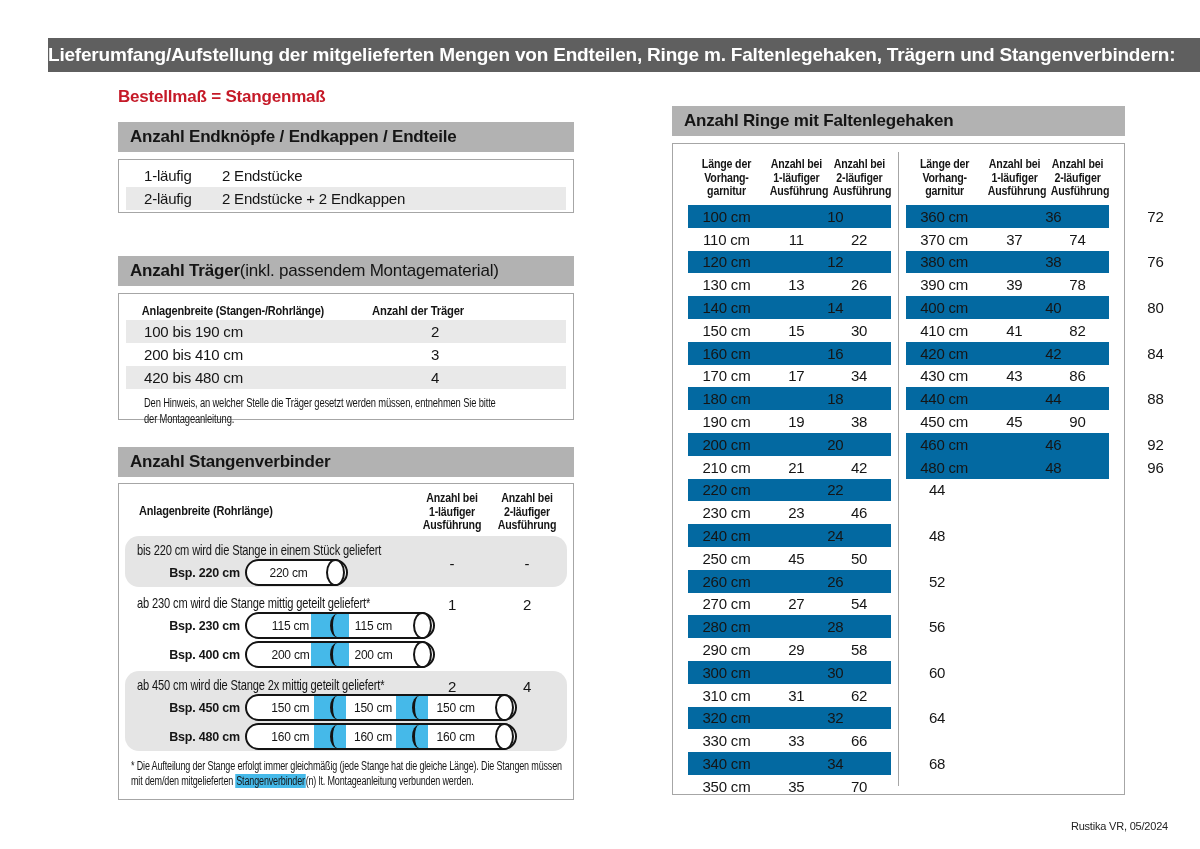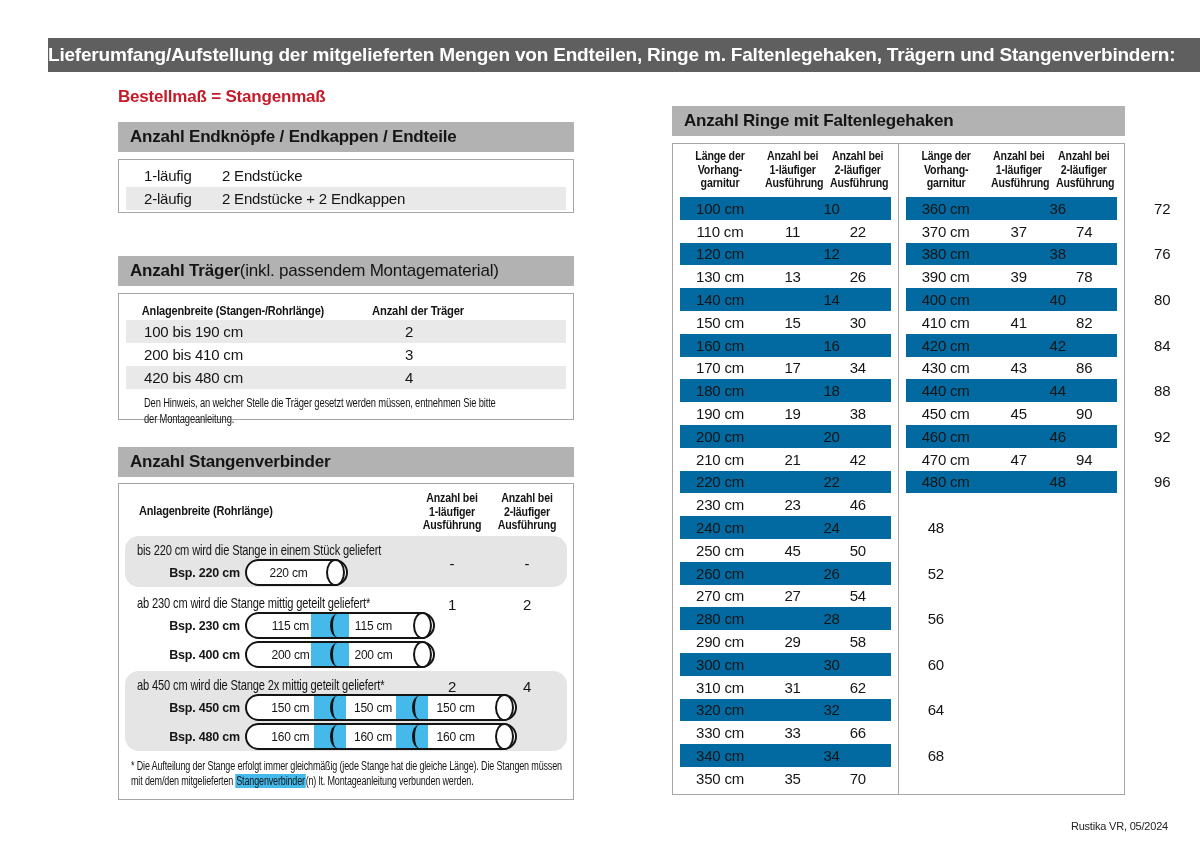--- a/index.html
+++ b/index.html
@@ -28,21 +28,21 @@
   #box1 { left:118px; top:159px; width:456px; height:54px; padding-top:4px; }
   .row2 { height:23px; margin:0 7px; display:flex; align-items:center; padding-left:18px; font-size:15px; }
   .row2 .c1 { width:78px; }
   .row2.alt { background:#e9e9e9; }
 
   
   #box2 { left:118px; top:293px; width:456px; height:127px; padding-top:7px; }
   .b2head { height:19px; margin:0 7px; display:grid; grid-template-columns:223px 120px; align-items:center; font-size:12.5px; font-weight:bold;gap:9px; }
   .b2head .c1 { padding-left:18px; white-space:nowrap; transform:scaleX(0.88); transform-origin:0 50%; }
   .b2head .c2 { text-align:center; transform:scaleX(0.9); }
-  .row3 { height:23px; margin:0 7px; display:grid; grid-template-columns:223px 120px; align-items:center; font-size:15px; }
+  .row3 { height:23px; margin:0 7px; display:grid; grid-template-columns:223px 120px; align-items:center; font-size:15px;gap:26px; }
   .row3 .c1 { padding-left:18px; }
   .row3 .c2 { text-align:center; }
   .row3.alt { background:#e9e9e9; }
   .b2note { margin:6px 0 0 25px; font-size:12.5px; line-height:16px; width:560px; transform:scaleX(0.75); transform-origin:0 0; }
 
   
   #box3 { left:118px; top:483px; width:456px; height:317px; }
   .b3head { position:relative; height:52px; }
   .b3c1 { position:absolute; left:20px; top:20px; font-size:12.5px; font-weight:bold; white-space:nowrap; transform:scaleX(0.88); transform-origin:0 50%; }
   .colhead { position:absolute; top:8px; width:100px; text-align:center; font-size:12.5px; font-weight:bold; line-height:13.5px; transform:scaleX(0.85); }
@@ -57,21 +57,21 @@
   .rod-label { width:120px; text-align:right; font-weight:bold; font-size:12.5px; padding-right:5px; flex:none; white-space:nowrap; }
   .rod { position:relative; height:27px; border:2px solid #141414; border-radius:14px; background:#fff; flex:none; }
   .connector { position:absolute; top:0; height:100%; background:#45b9e9; }
   .arc { position:absolute; top:0; width:14px; height:100%; border-left:3px solid #141414; border-radius:50%; }
   .seglabel { position:absolute; top:50%; transform:translateY(-50%); width:60px; text-align:center; font-size:12px; z-index:2; }
   .endellipse { position:absolute; right:1px; top:-2px; width:19px; height:calc(100% + 4px); border:2px solid #141414; border-radius:50%; background:#fff; }
   .footnote { margin:8px 0 0 12px; font-size:12px; line-height:15px; width:588px; transform:scaleX(0.75); transform-origin:0 0; }
   .hl-blue { background:#45b9e9; padding:0 1px; }
 
   
-  #ringsbox { left:672px; top:143px; width:453px; height:652px; display:flex; padding:0; }
+  #ringsbox { left:672px; top:143px; width:453px; height:652px; display:flex; padding:8px; }
   .half { width:225px; padding-top:6px; }
   .half.second { width:227px; border-left:1px solid #a6a6a6; }
   .rheader { height:47px; margin:0 7px; display:grid; grid-template-columns:38% 31% 31%; }
   .hcell { text-align:center; font-size:12.5px; font-weight:bold; line-height:13.5px; transform:scaleX(0.85); }
   .rrow { height:22.8px; margin:0 7px; display:grid; grid-template-columns:38% 31% 31%; align-items:center; text-align:center; font-size:15px; }
   .rrow.alt { background:#0369a1;gap:39px; }
 
   #footer { position:absolute; top:820px; right:32px; font-size:11px; color:#222; }
 </style>
 </head>
@@ -437,25 +437,20 @@
       <div class="rrow">
         <div class="rcell">450 cm</div>
         <div class="rcell">45</div>
         <div class="rcell">90</div>
       </div>
       <div class="rrow alt">
         <div class="rcell">460 cm</div>
         <div class="rcell">46</div>
         <div class="rcell">92</div>
       </div>
-      <div class="rrow">
-        <div class="rcell">470 cm</div>
-        <div class="rcell">47</div>
-        <div class="rcell">94</div>
-      </div>
       <div class="rrow alt">
         <div class="rcell">480 cm</div>
         <div class="rcell">48</div>
         <div class="rcell">96</div>
       </div>
     </div>
 </div>
 
 <div id="footer">Rustika VR, 05/2024</div>
 

